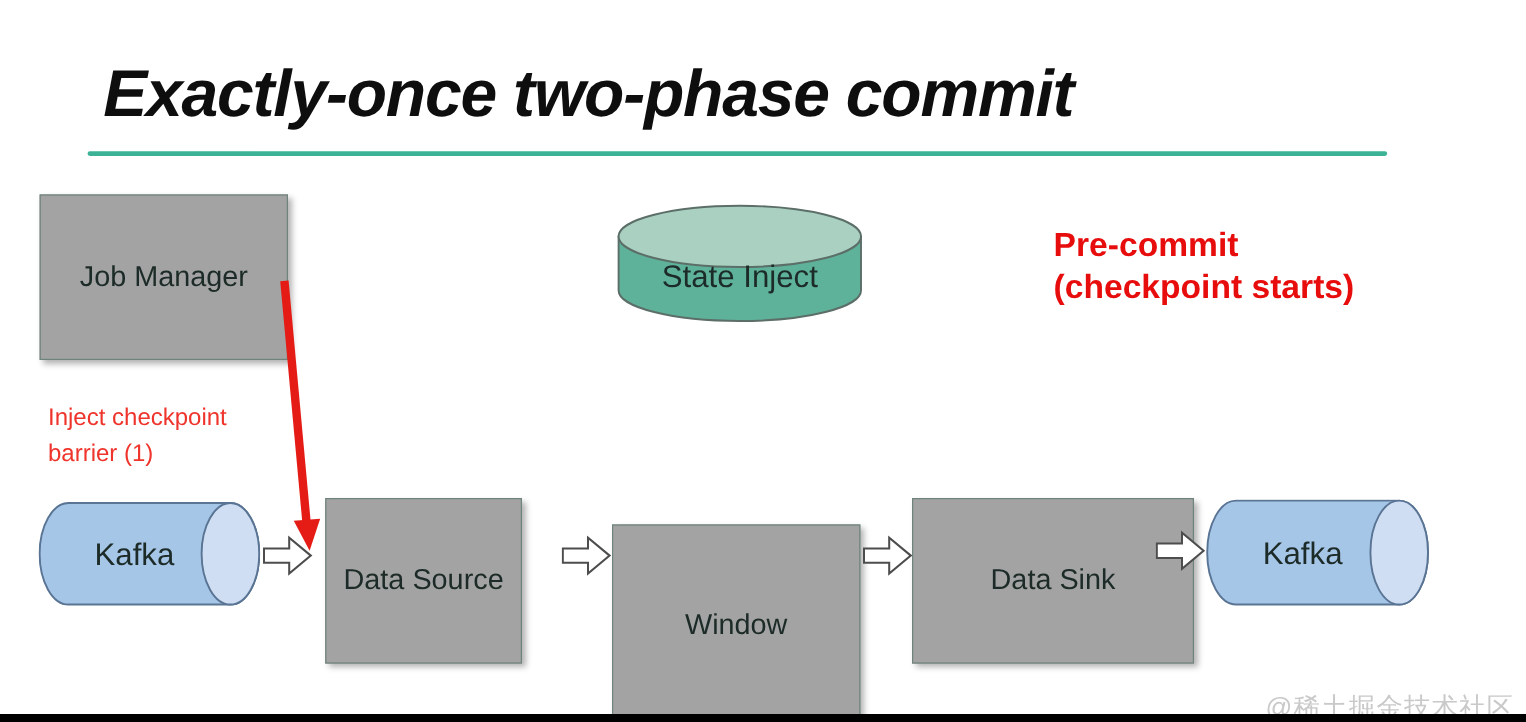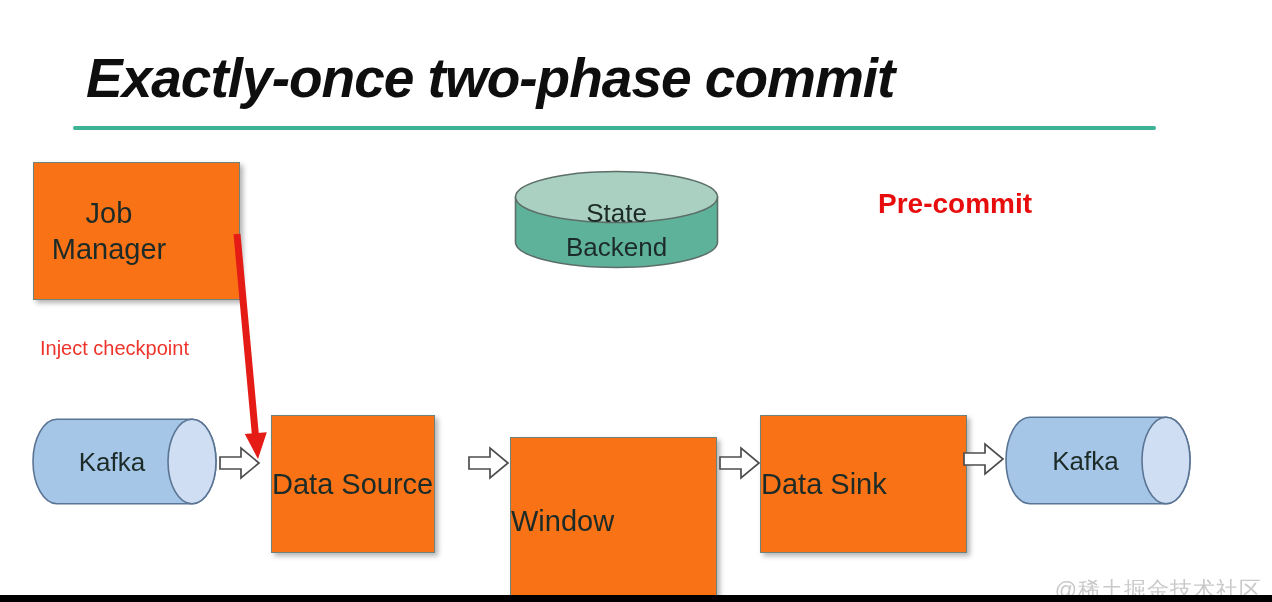--- a/index.html
+++ b/index.html
@@ -16,33 +16,33 @@
     left:86px;top:46px;width:1000px;
     font-size:55px;font-weight:800;color:#0e0e0e;
     letter-spacing:-1px;white-space:nowrap;font-style:italic;
   }
   .title-rule{
     left:73px;top:126px;width:1083px;height:4px;
     background:#3cb394;border-radius:2px;
   }
   
   .gbox{
-    background:#f97316;
+    background:#a3a3a3;
     border:1.5px solid #6e837c;
     box-shadow:3px 3px 5px rgba(0,0,0,0.30);
-    display:flex;align-items:center;
+    display:flex;align-items:center;justify-content:center;
     text-align:center;
-    color:#1c2b27;font-size:29px;line-height:36px;
+    color:#1c2b27;font-size:24px;line-height:36px;
     box-sizing:border-box;
   }
   #job-manager{left:33px;top:162px;width:207px;height:138px;}
   #job-manager .lbl{width:150px;}
   #data-source{left:271px;top:415px;width:164px;height:138px;}
   #window-box{left:510px;top:437px;width:207px;height:168px;}
-  #data-sink{left:760px;top:415px;width:207px;height:138px;}
+  #data-sink{left:760px;top:415px;width:235px;height:138px;}
   
   .cyl{display:block;}
   .cyl-label{
     display:flex;align-items:center;justify-content:center;
     text-align:center;color:#1c2b27;font-size:26px;line-height:34px;
   }
   
   .pre-commit{
     left:878px;top:186px;width:284px;
     text-align:left;color:#e80d0d;
@@ -73,30 +73,32 @@
   <div id="job-manager" class="abs gbox">
     <div class="lbl">Job Manager</div>
   </div>
 
   <div class="abs" style="left:513px;top:170px;width:207px;height:100px;">
     <svg class="cyl" width="207" height="100" viewBox="0 0 207 100">
       <path d="M 2.5,27 L 2.5,72 A 101 25.5 0 0 0 204.5,72 L 204.5,27 Z" fill="#5fb29a" stroke="#5c6e68" stroke-width="1.6"></path>
       <ellipse cx="103.5" cy="27" rx="101" ry="25.5" fill="#a9d0c1" stroke="#5c6e68" stroke-width="1.6"></ellipse>
     </svg>
     <div class="abs cyl-label" style="left:0;top:24px;width:207px;height:72px;">
-      <div style="width:140px;">State Backend</div>
+      <div style="width:140px;">State Inject</div>
     </div>
   </div>
 
   <div class="abs pre-commit">
     <div>Pre-commit</div>
+    <div>(checkpoint starts)</div>
   </div>
 
   <div class="abs inject">
     <div>Inject checkpoint</div>
+    <div>barrier (1)</div>
   </div>
 
   <div class="abs" style="left:32px;top:418px;width:185px;height:87px;">
     <svg class="cyl" width="185" height="87" viewBox="0 0 185 87">
       <path d="M 25,1.2 H 160 A 24 42.3 0 0 1 160,85.8 H 25 A 24 42.3 0 0 1 25,1.2 Z" fill="#a6c6e8" stroke="#5a7494" stroke-width="1.6"></path>
       <ellipse cx="160" cy="43.5" rx="24" ry="42.3" fill="#cfdef2" stroke="#5a7494" stroke-width="1.6"></ellipse>
     </svg>
     <div class="abs cyl-label" style="left:0;top:0;width:160px;height:87px;">
       <div>Kafka</div>
     </div>

